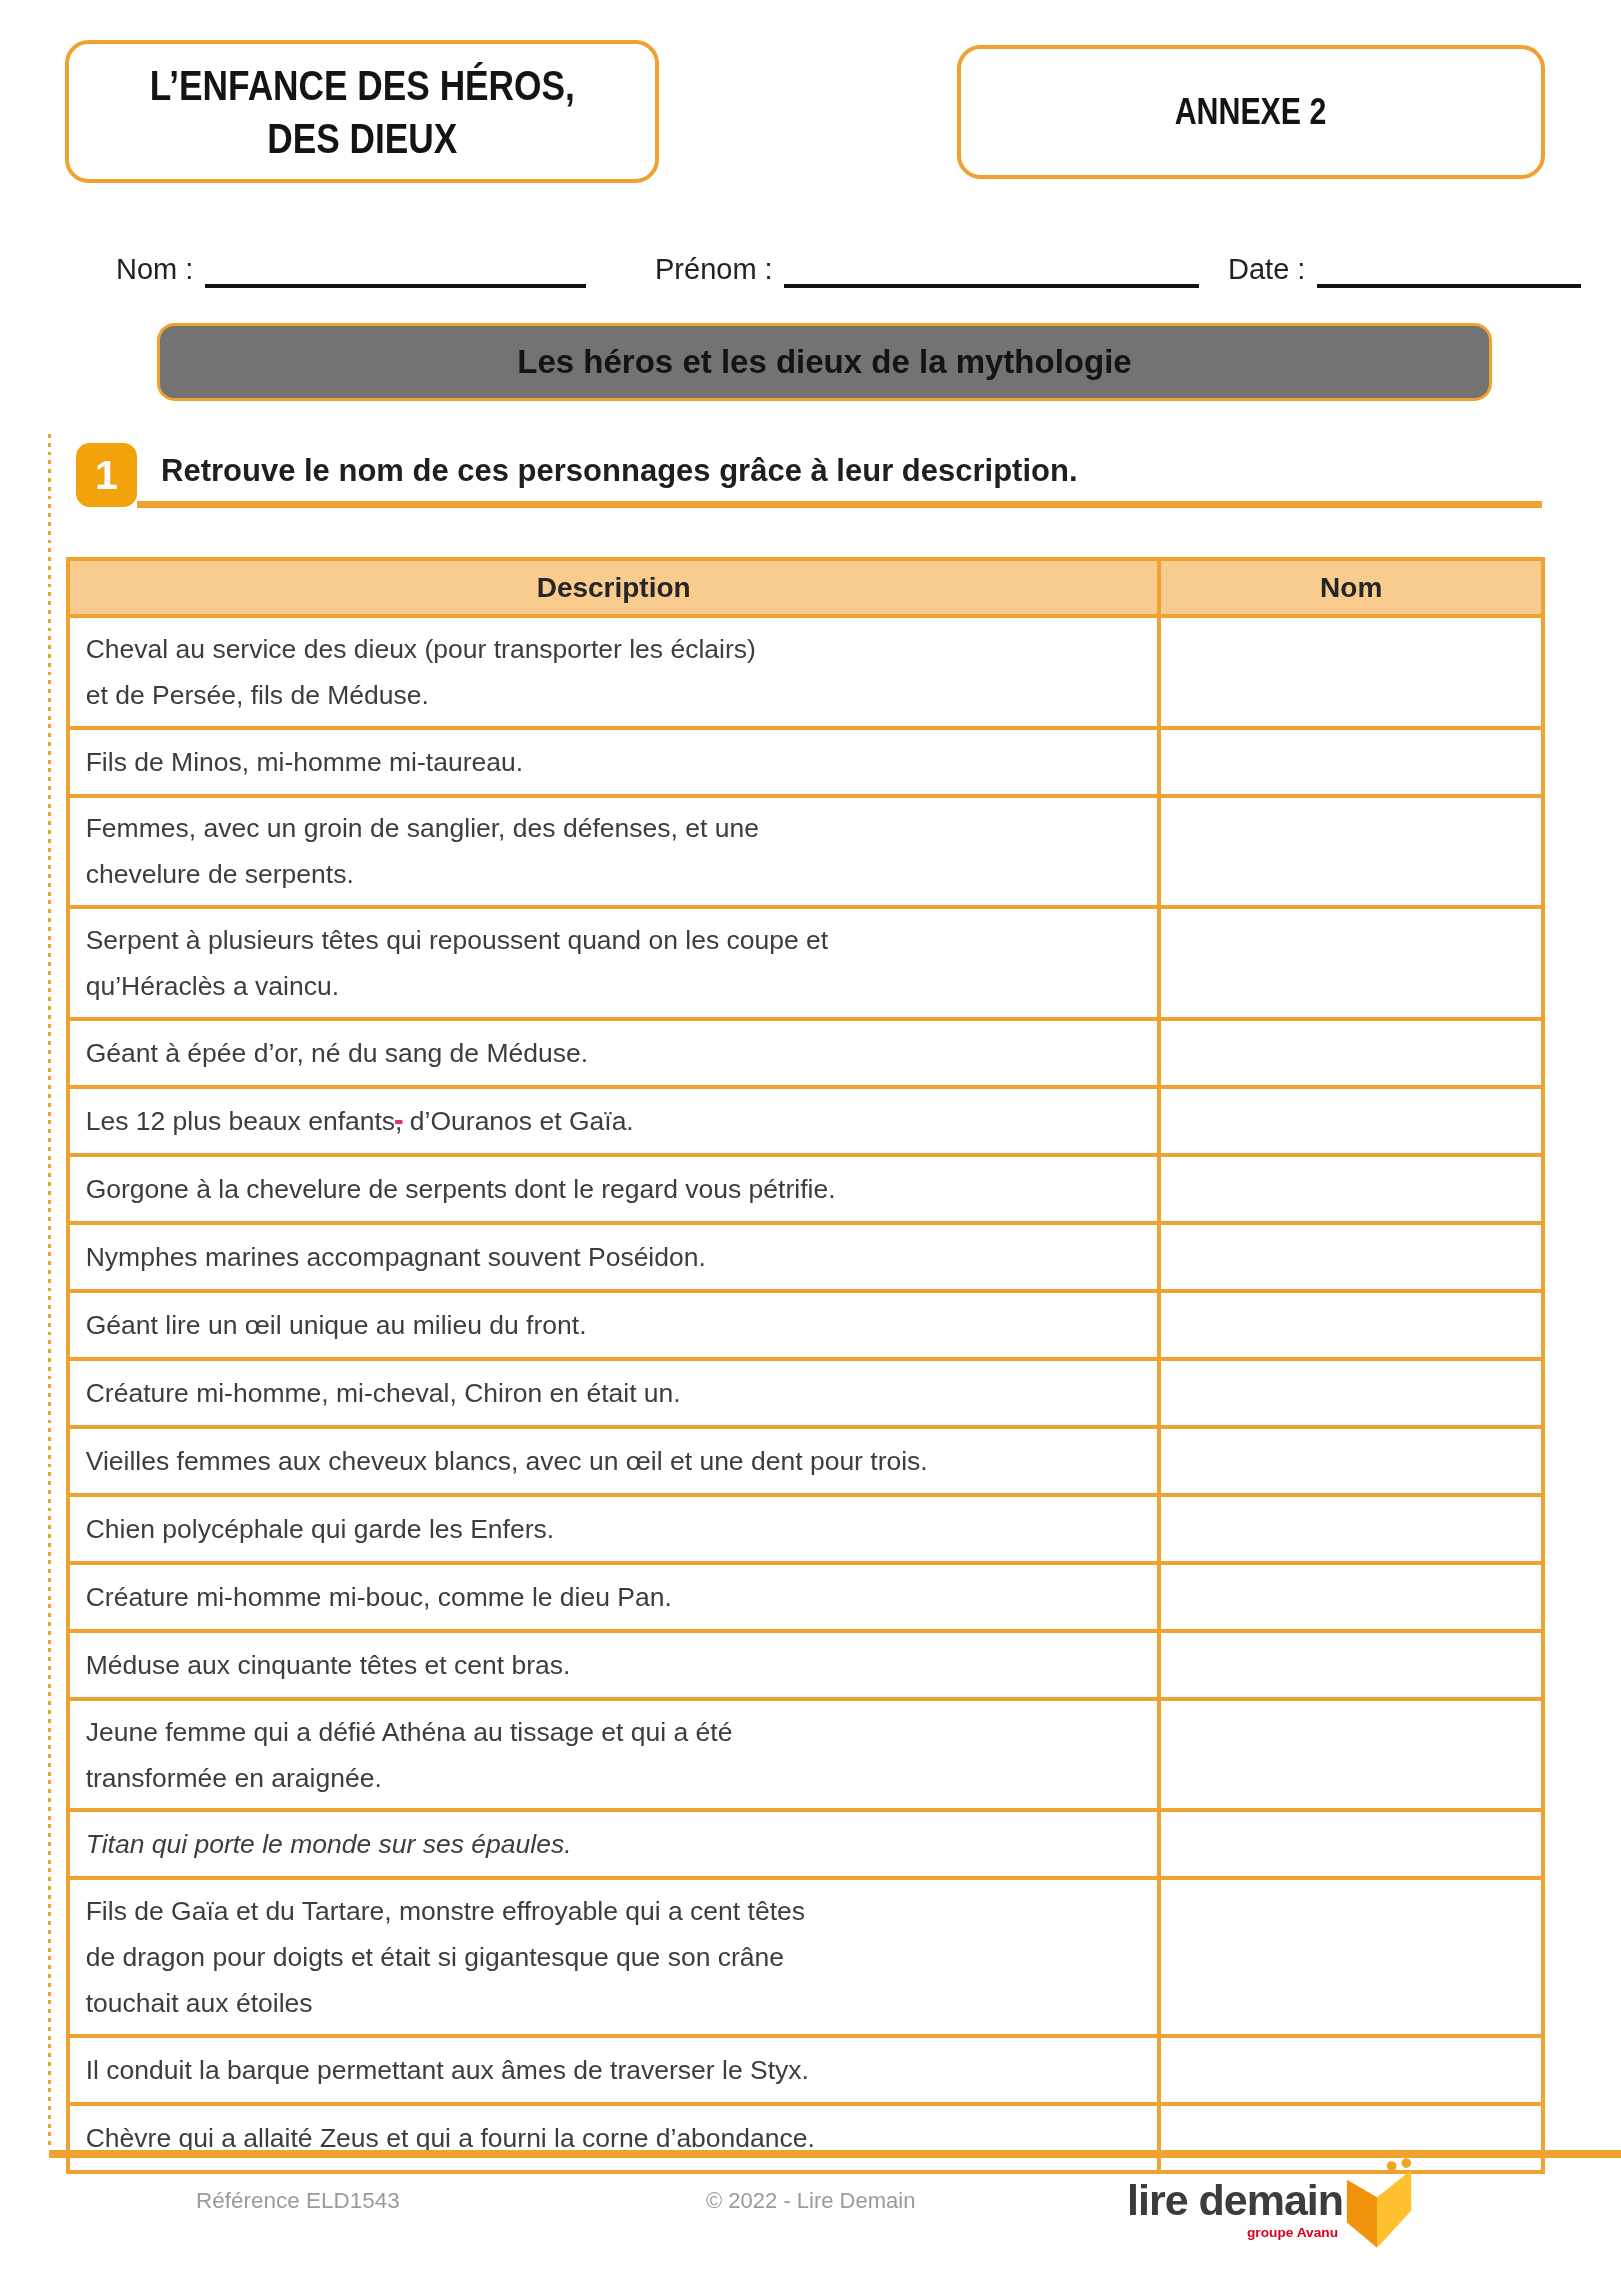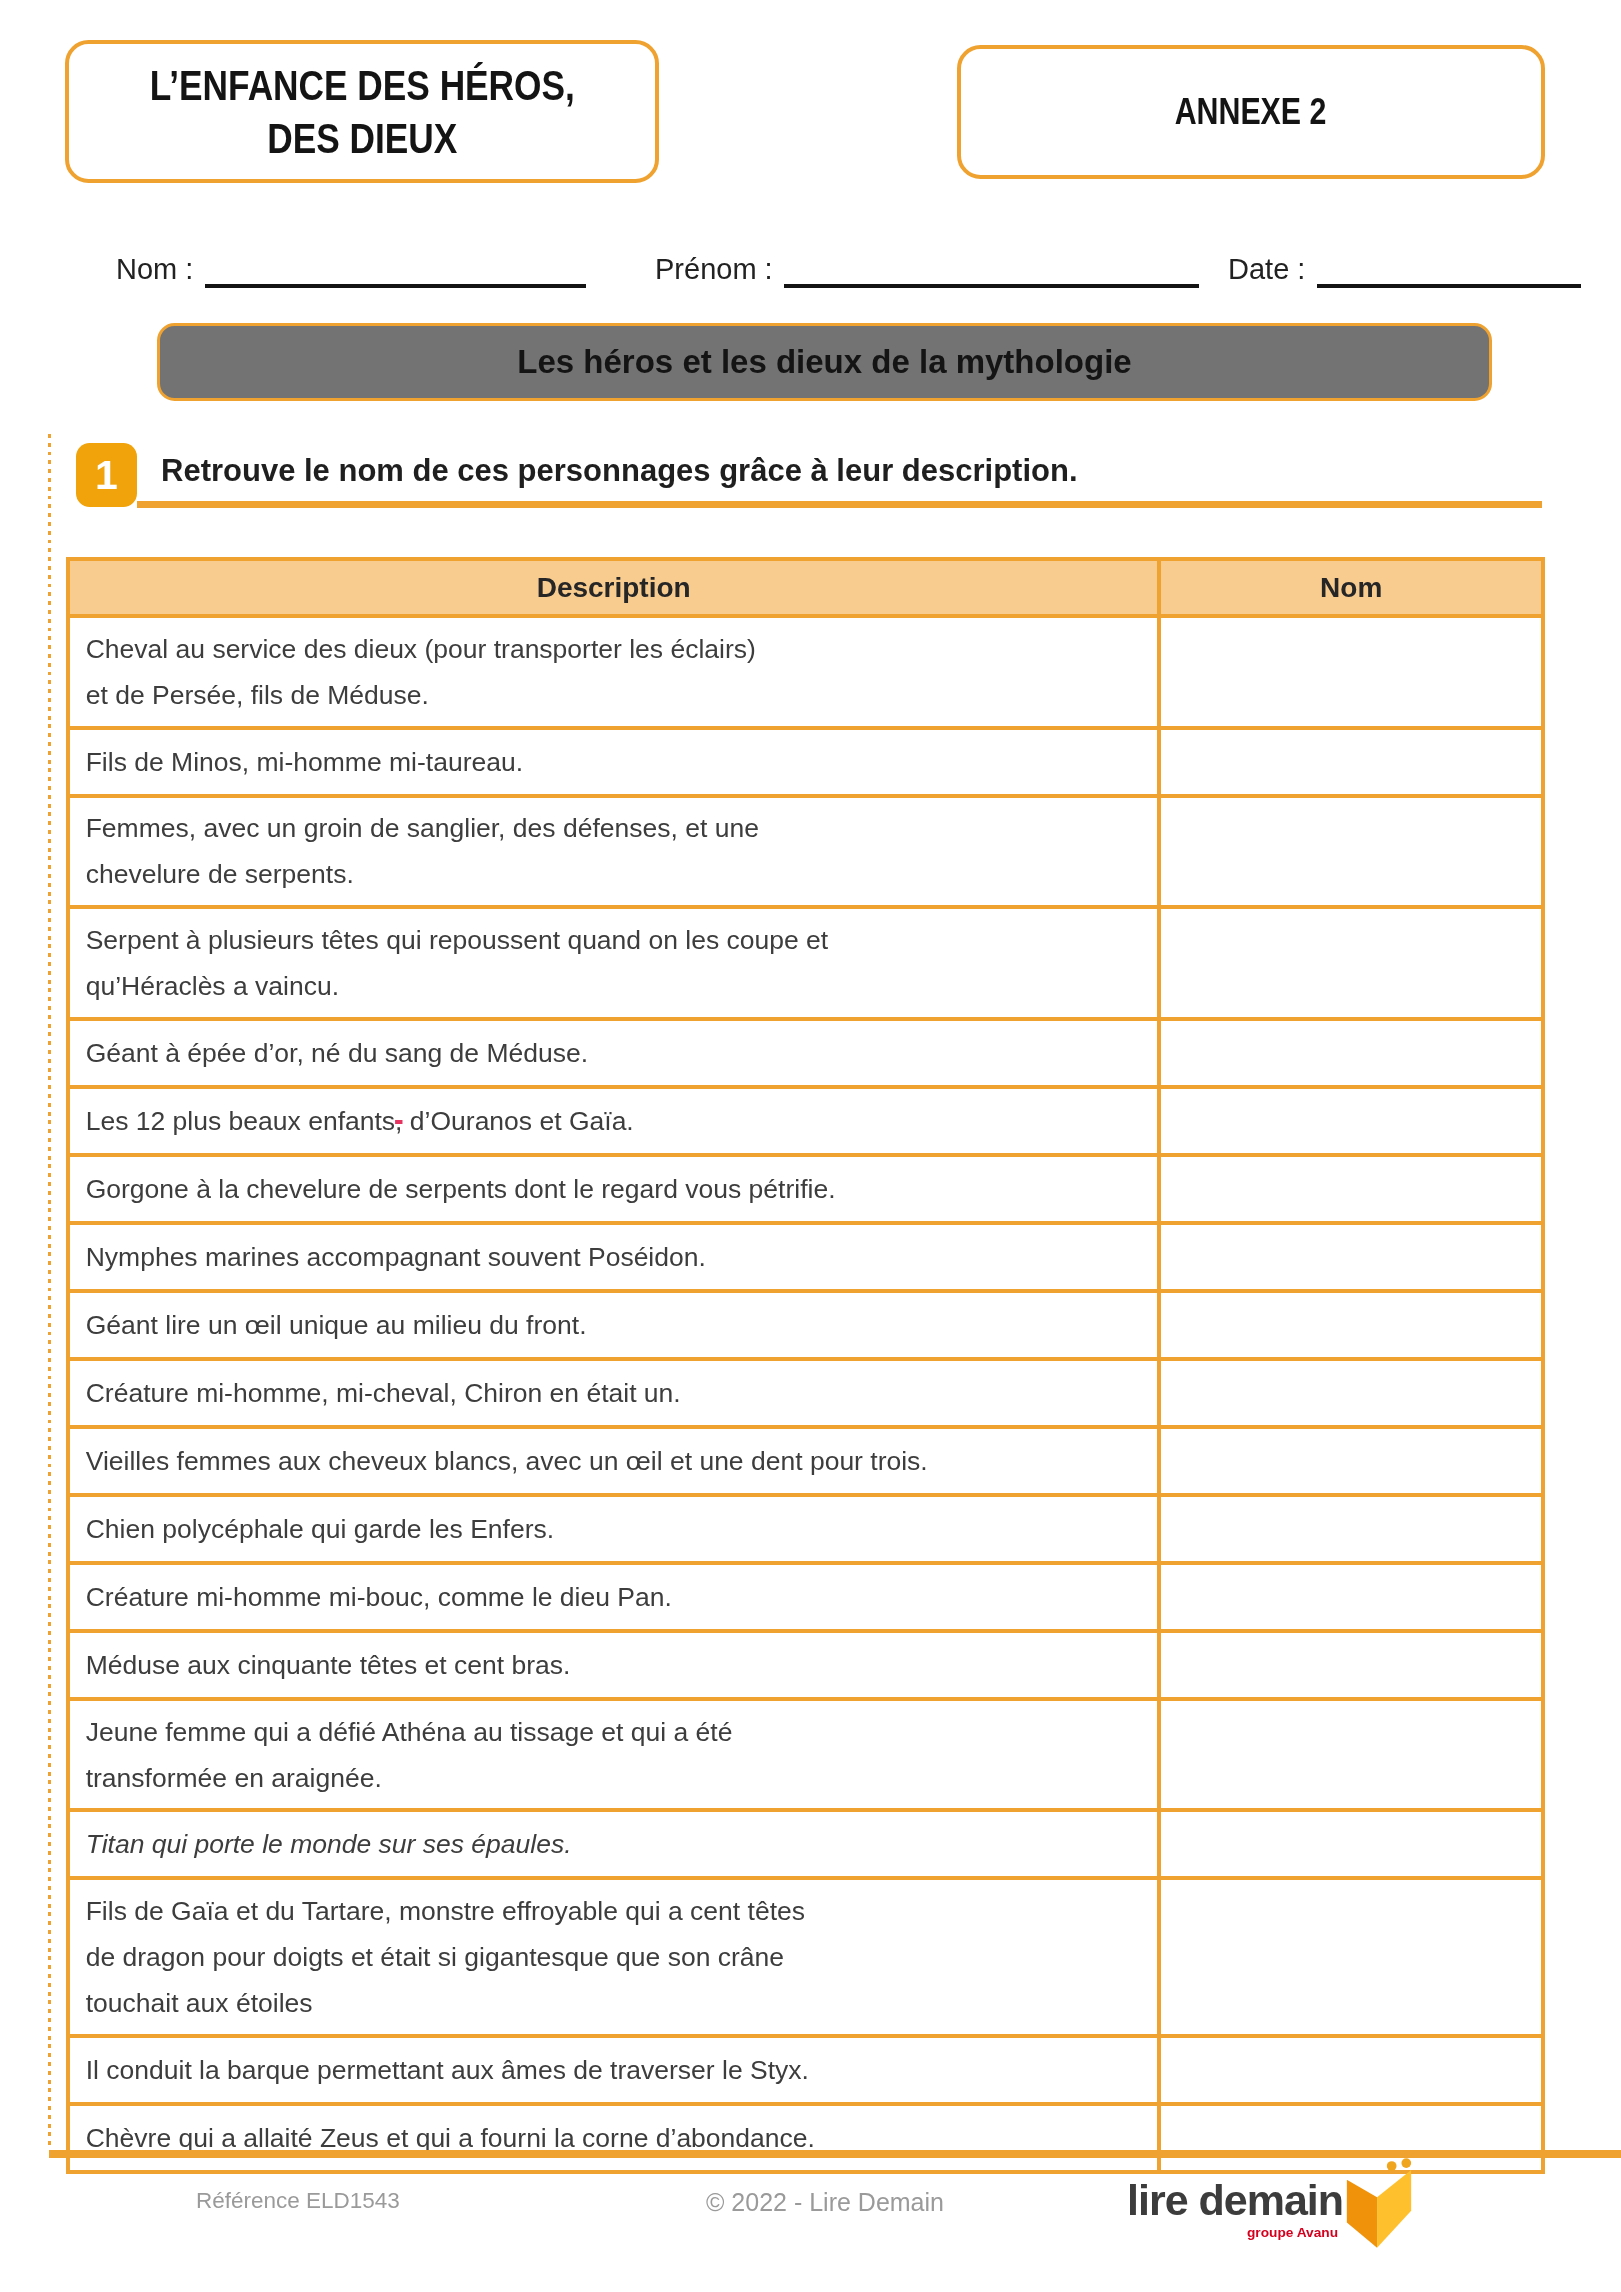--- a/index.html
+++ b/index.html
@@ -58,21 +58,21 @@
   th.h-desc,th.h-nom{height:57px;background:var(--orange-fill);
     font-size:28px;font-weight:bold;color:#262626;text-align:center;vertical-align:middle;}
   td.desc-cell{padding:7.8px 9.8px 7.8px 15.7px;vertical-align:middle;background:#fff;}
   td.nom-cell{background:#fff;}
   .line{font-size:26.5px;line-height:46px;color:var(--body-ink);white-space:nowrap;}
   .struck{text-decoration:line-through;text-decoration-color:var(--strike);text-decoration-thickness:3.9px;}
 
   
   .footer-bar{position:absolute;left:49px;top:2150px;right:0;height:7.8px;background:var(--orange);}
   .footer-ref{position:absolute;left:196px;top:2188px;font-size:22.5px;color:var(--gray);}
-  .footer-copy{position:absolute;left:706px;top:2188px;font-size:25px;color:var(--gray);}
+  .footer-copy{position:absolute;left:706px;top:2188px;font-size:22px;color:var(--gray);}
   .logo{position:absolute;left:1127px;top:2158px;width:284px;height:98px;}
   .logo-text{position:absolute;left:0;top:17.6px;font-size:43px;font-weight:bold;color:#3c3c3c;letter-spacing:-1px;}
   .logo-sub{position:absolute;left:120px;top:67px;font-size:13.7px;font-weight:bold;color:#D5001E;}
   .logo-book{position:absolute;left:214px;top:0px;}
 </style>
 </head>
 <body>
 
 <div class="page">
 

